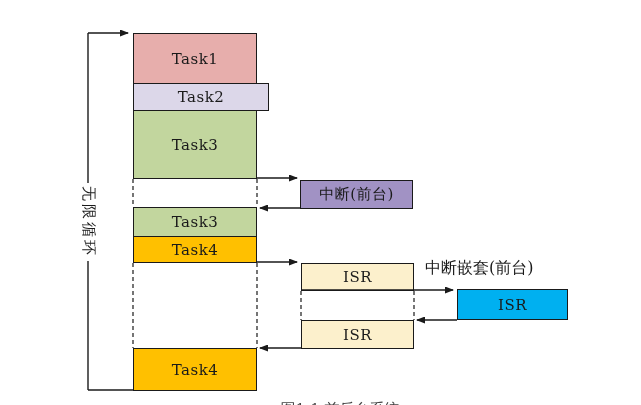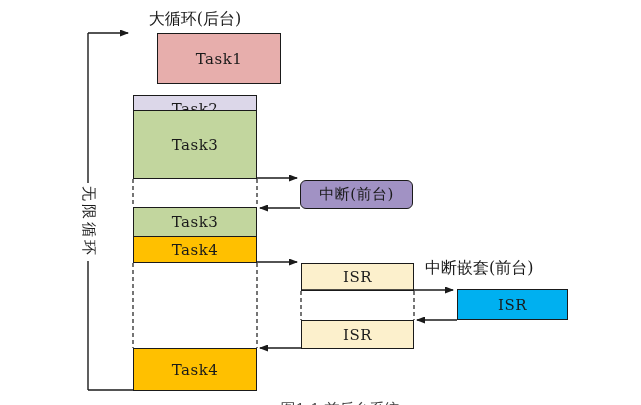--- a/index.html
+++ b/index.html
@@ -7,27 +7,27 @@
     position:relative;width:641px;height:405px;background:#fff;overflow:hidden;
     font-family:"DejaVu Serif","Liberation Serif",serif;color:#1a1a1a;
   }
   .abs{position:absolute;}
   svg.lines{position:absolute;left:0;top:0;pointer-events:none;}
   .box{
     position:absolute;box-sizing:border-box;border:1.4px solid #1a1a1a;
     display:flex;align-items:center;justify-content:center;
     font-size:15px;letter-spacing:0.5px;
   }
-  .task1{left:133px;top:33px;width:124px;height:51px;background:#e7aeac;margin-left:24px;}
-  .task2{left:133px;top:83px;width:124px;height:28px;background:#dcd7e9;margin-top:12px;}
+  .task1{left:133px;top:33px;width:124px;height:51px;background:#e7aeac;}
+  .task2{left:133px;top:83px;width:136px;height:28px;background:#dcd7e9;}
   .task3{left:133px;top:110px;width:124px;height:69px;background:#c2d69e;}
   .task3b{left:133px;top:207px;width:124px;height:30px;background:#c2d69e;}
   .task4{left:133px;top:236px;width:124px;height:27px;background:#ffc000;}
   .task4b{left:133px;top:348px;width:124px;height:43px;background:#ffc000;}
-  .interrupt{left:300px;top:180px;width:113px;height:29px;background:#a192c4;border-radius:6px;}
+  .interrupt{left:300px;top:180px;width:113px;height:29px;background:#a192c4;}
   .isr1{left:301px;top:263px;width:113px;height:28px;background:#fcf0cc;}
   .isr2{left:301px;top:320px;width:113px;height:29px;background:#fcf0cc;}
   .nestedisr{left:457px;top:289px;width:111px;height:31px;background:#00b0f0;}
   .title{
     left:128px;top:9px;width:134px;text-align:center;
     font-size:16px;white-space:nowrap;
   }
   .nested-label{
     left:425px;top:258px;width:160px;text-align:left;
     font-size:16px;white-space:nowrap;
@@ -107,18 +107,17 @@
     <g stroke="#1a1a1a" stroke-width="1.2" fill="none" stroke-dasharray="4 3">
       <line x1="133" y1="179" x2="133" y2="207"></line>
       <line x1="257" y1="179" x2="257" y2="207"></line>
       <line x1="133" y1="263" x2="133" y2="348"></line>
       <line x1="257" y1="263" x2="257" y2="348"></line>
       <line x1="301" y1="291" x2="301" y2="320"></line>
       <line x1="414" y1="291" x2="414" y2="320"></line>
     </g>
   </svg>
 
-  <div class="abs title">大循环(后台)</div>
   <div class="abs loop-label">无限循环</div>
   <div class="abs nested-label">中断嵌套(前台)</div>
   <div class="abs caption">图1-1 前后台系统</div>
 
 </div>
 
 </body></html>

